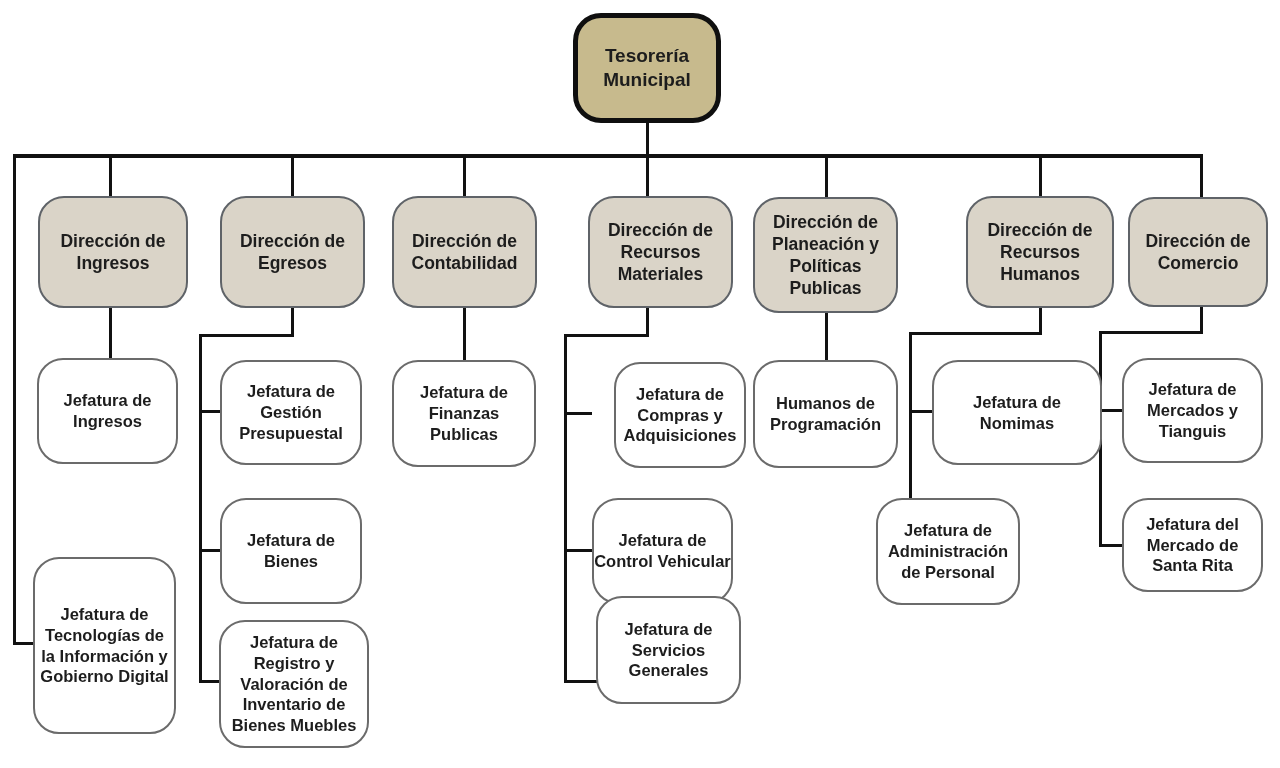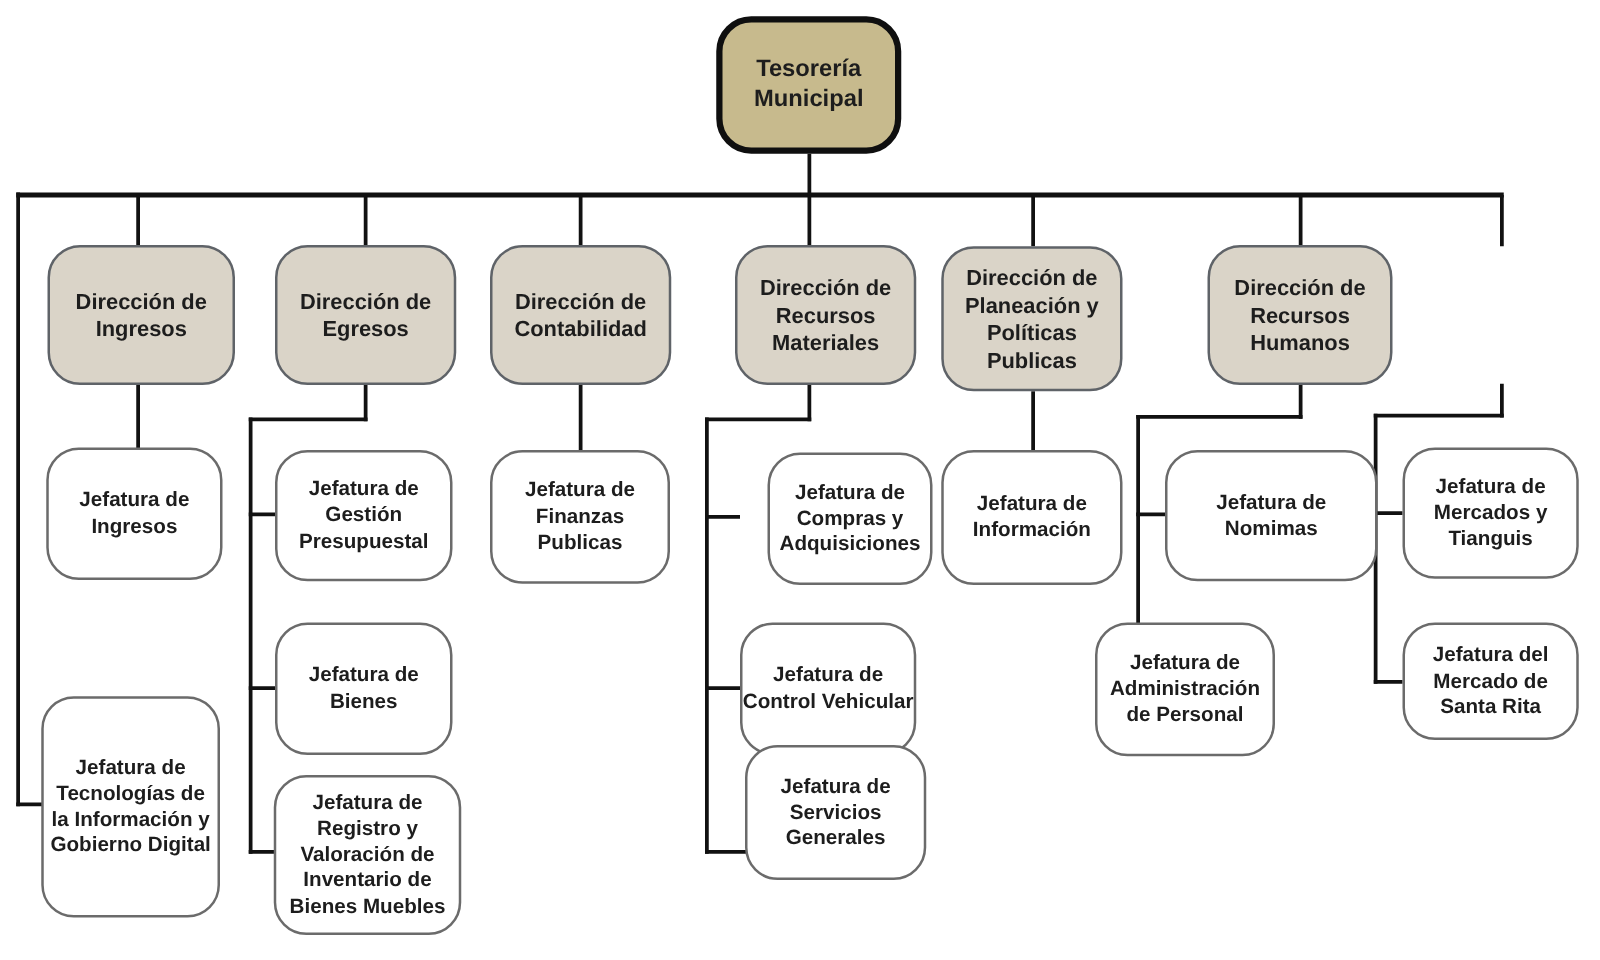--- a/index.html
+++ b/index.html
@@ -88,35 +88,36 @@
   <div class="ln" style="left:1099px;top:544px;width:23px;height:3px"></div>
 
   <div class="box root" style="left:573px;top:13px;width:148px;height:110px">Tesorería Municipal</div>
 
   <div class="box dir" style="left:38px;top:196px;width:150px;height:112px">Dirección de Ingresos</div>
   <div class="box dir" style="left:220px;top:196px;width:145px;height:112px">Dirección de Egresos</div>
   <div class="box dir" style="left:392px;top:196px;width:145px;height:112px">Dirección de Contabilidad</div>
   <div class="box dir" style="left:588px;top:196px;width:145px;height:112px">Dirección de Recursos Materiales</div>
   <div class="box dir tight" style="left:753px;top:197px;width:145px;height:116px">Dirección de Planeación y Políticas Publicas</div>
   <div class="box dir" style="left:966px;top:196px;width:148px;height:112px">Dirección de Recursos Humanos</div>
+  <div class="box dir" style="left:1128px;top:197px;width:140px;height:110px">Dirección de Comercio</div>
 
   <div class="box jef" style="left:37px;top:358px;width:141px;height:106px">Jefatura de Ingresos</div>
   <div class="box jef tight" style="left:33px;top:557px;width:143px;height:177px">Jefatura de Tecnologías de la Información y Gobierno Digital</div>
 
   <div class="box jef" style="left:220px;top:360px;width:142px;height:105px">Jefatura de Gestión Presupuestal</div>
   <div class="box jef" style="left:220px;top:498px;width:142px;height:106px">Jefatura de Bienes</div>
   <div class="box jef tight" style="left:219px;top:620px;width:150px;height:128px">Jefatura de Registro y Valoración de Inventario de Bienes Muebles</div>
 
   <div class="box jef" style="left:392px;top:360px;width:144px;height:107px">Jefatura de Finanzas Publicas</div>
 
   <div class="box jef" style="left:614px;top:362px;width:132px;height:106px">Jefatura de Compras y Adquisiciones</div>
   <div class="box jef" style="left:592px;top:498px;width:141px;height:106px">Jefatura de Control Vehicular</div>
   <div class="box jef" style="left:596px;top:596px;width:145px;height:108px">Jefatura de Servicios Generales</div>
 
-  <div class="box jef" style="left:753px;top:360px;width:145px;height:108px">Jefatura de Información</div>
+  <div class="box jef" style="left:753px;top:360px;width:145px;height:108px">Humanos de Programación</div>
 
   <div class="box jef" style="left:932px;top:360px;width:170px;height:105px">Jefatura de Nomimas</div>
   <div class="box jef tight" style="left:876px;top:498px;width:144px;height:107px">Jefatura de Administración de Personal</div>
 
   <div class="box jef" style="left:1122px;top:358px;width:141px;height:105px">Jefatura de Mercados y Tianguis</div>
   <div class="box jef" style="left:1122px;top:498px;width:141px;height:94px">Jefatura del Mercado de Santa Rita</div>
 
 </div>
 
 </body></html>

